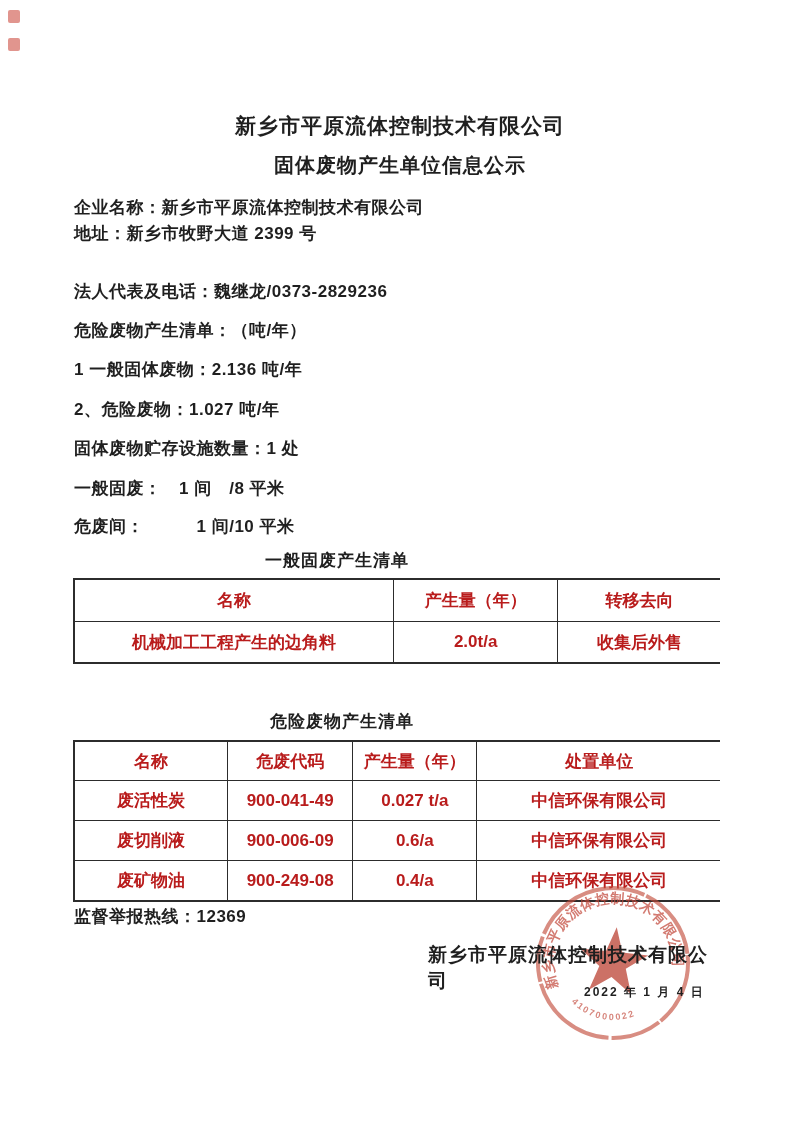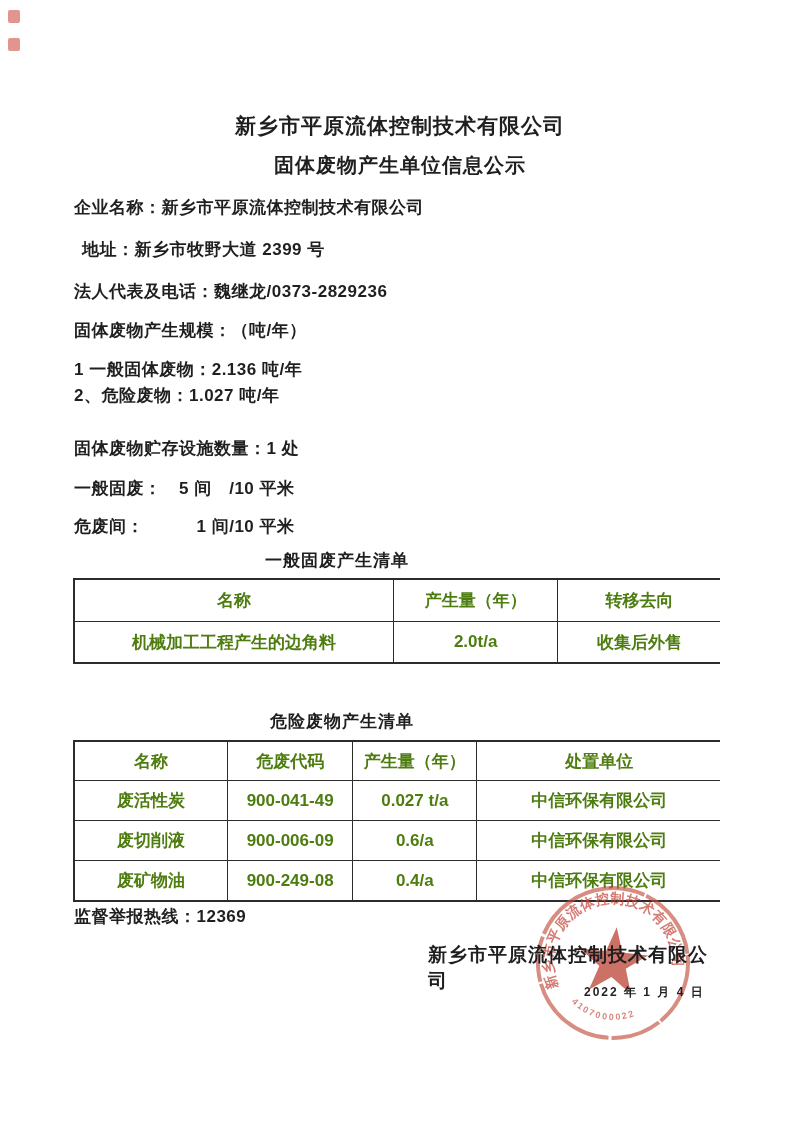--- a/index.html
+++ b/index.html
@@ -9,33 +9,33 @@
     background:#ffffff;
     overflow:hidden;
     font-family:"Liberation Sans","DejaVu Sans",sans-serif;
     color:#1f1f1f;
     font-weight:bold;
   }
   .abs{position:absolute;white-space:pre-wrap;}
   .page-title{top:112px;left:0;width:800px;text-align:center;font-size:21px;letter-spacing:1px;}
   .page-subtitle{top:152px;left:0;width:800px;text-align:center;font-size:20px;letter-spacing:1px;}
   .info-line{left:74px;font-size:17px;letter-spacing:0.5px;}
-  .il0{top:196px;} .il1{top:238px;margin-left:8px;} .il2{top:280px;} .il3{top:319px;}
-  .il4{top:358px;} .il5{top:384px;} .il6{top:437px;} .il7{top:477px;} .il8{top:515px;}
+  .il0{top:196px;} .il1{top:222px;} .il2{top:280px;} .il3{top:319px;}
+  .il4{top:358px;} .il5{top:398px;} .il6{top:437px;} .il7{top:477px;} .il8{top:515px;}
   .table-title{font-size:17px;letter-spacing:1px;}
   .tt1{top:549px;left:265px;}
   .tt2{top:710px;left:270px;text-align:right;}
   table{border-collapse:collapse;table-layout:fixed;}
   .doc-table{position:absolute;left:73px;width:650px;background:transparent;}
   .t1{top:578px;}
   .t2{top:740px;}
   .doc-table th,.doc-table td{
     border:1.6px solid #2c2c2c;
     text-align:center;vertical-align:middle;
-    font-size:17px;font-weight:bold;color:#4d7c0f;
+    font-size:17px;font-weight:bold;color:#b91c1c;
     padding:0 4px;
   }
   .doc-table{border:2px solid #2c2c2c;}
   .t1 th{height:41px;} .t1 td{height:40px;}
   .t2 th{height:38px;} .t2 td{height:39px;}
   .t1 .c0{width:50%;} .t1 .c1{width:25%;} .t1 .c2{width:25%;}
   .t2 .c0{width:23.6%;} .t2 .c1{width:19%;} .t2 .c2{width:18.9%;} .t2 .c3{width:38.5%;}
   .hotline{top:905px;left:74px;font-size:17px;letter-spacing:0.5px;z-index:3;}
   .signature-company{top:942px;left:428px;font-size:19px;letter-spacing:1px;z-index:3;}
   .signature-date{top:984px;left:584px;font-size:12px;letter-spacing:2px;z-index:3;}
@@ -59,25 +59,25 @@
 
   <div class="red-mark rm1"></div>
   <div class="red-mark rm2"></div>
 
   <div class="abs page-title">新乡市平原流体控制技术有限公司</div>
   <div class="abs page-subtitle">固体废物产生单位信息公示</div>
 
   <div class="abs info-line il0">企业名称：新乡市平原流体控制技术有限公司</div>
   <div class="abs info-line il1">地址：新乡市牧野大道 2399 号</div>
   <div class="abs info-line il2">法人代表及电话：魏继龙/0373-2829236</div>
-  <div class="abs info-line il3">固体废物产生规模：（吨/年）</div>
+  <div class="abs info-line il3">危险废物产生清单：（吨/年）</div>
   <div class="abs info-line il4">1 一般固体废物：2.136 吨/年</div>
   <div class="abs info-line il5">2、危险废物：1.027 吨/年</div>
   <div class="abs info-line il6">固体废物贮存设施数量：1 处</div>
-  <div class="abs info-line il7">一般固废：　5 间　/10 平米</div>
+  <div class="abs info-line il7">一般固废：　1 间　/8 平米</div>
   <div class="abs info-line il8">危废间：　　　1 间/10 平米</div>
 
   <div class="abs table-title tt1">一般固废产生清单</div>
 
   <table class="doc-table t1">
     <thead>
       <tr>
         <th class="c0">名称</th>
         <th class="c1">产生量（年）</th>
         <th class="c2">转移去向</th>

